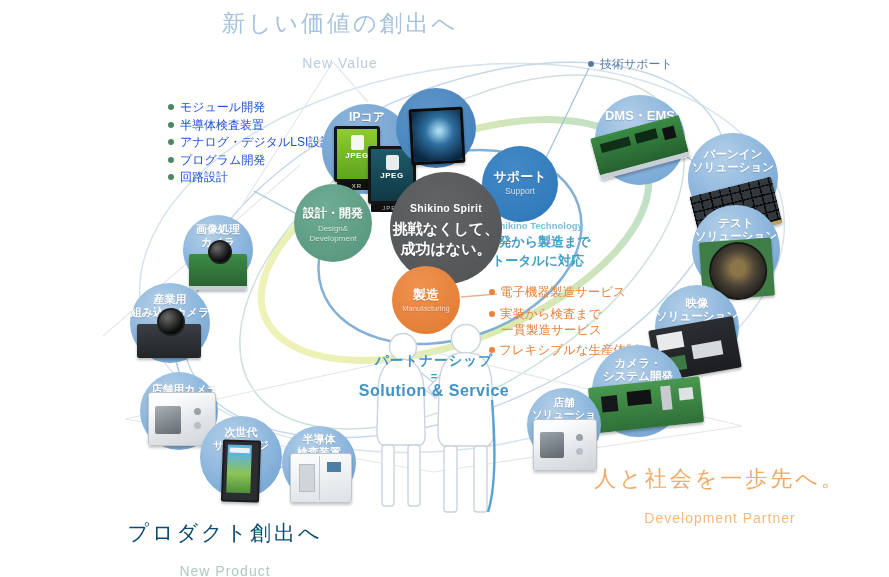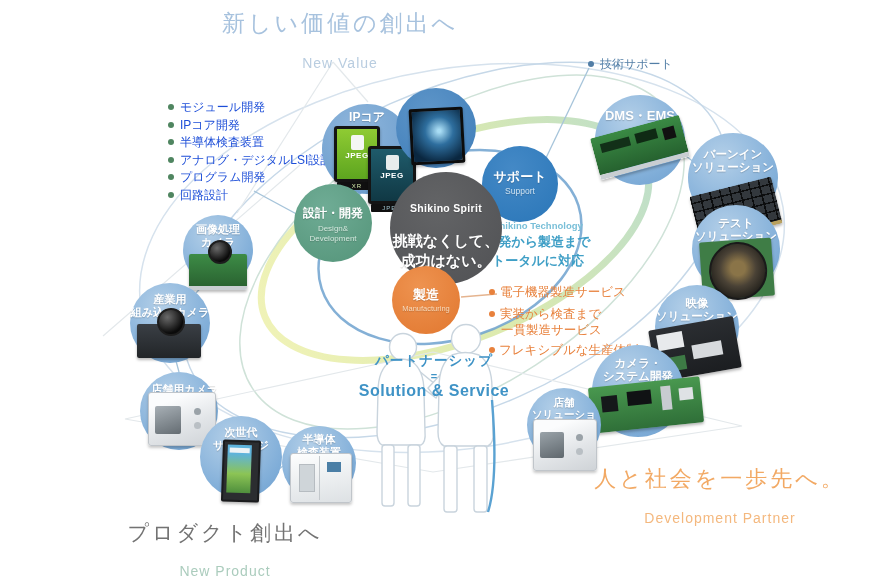--- a/index.html
+++ b/index.html
@@ -94,31 +94,30 @@
     <rect x="474" y="446" width="13" height="66" rx="3"></rect>
     <path d="M492 400 C496 450 495 490 488 512" stroke="#5aa2d2" stroke-width="2.4" fill="none"></path>
   </g>
 </svg>
 
 <div class="corner" style="left:175px;top:8px;width:330px;">
   <div class="jp" style="font-size:23px;color:#a7c2de;">新しい価値の創出へ</div>
   <div class="en" style="font-size:14px;color:#b9cde0;">New Value</div>
 </div>
 <div class="corner" style="left:90px;top:519px;width:270px;">
-  <div class="jp" style="font-size:21px;color:#737373;">プロダクト創出へ</div>
+  <div class="jp" style="font-size:21px;color:#0c4a6e;">プロダクト創出へ</div>
   <div class="en" style="font-size:14px;color:#abccbd;">New Product</div>
 </div>
 <div class="corner" style="left:552px;top:464px;width:336px;">
   <div class="jp" style="font-size:22px;color:#f2a964;">人と社会を一歩先へ。</div>
   <div class="en" style="font-size:14px;color:#f4b87e;">Development Partner</div>
 </div>
 
 <ul class="blist g-text" style="left:168px;top:99px;">
   <li><span class="dot g-dot"></span><span>モジュール開発</span></li>
-  <li><span class="dot g-dot"></span><span>IPコア開発</span></li>
   <li><span class="dot g-dot"></span><span>半導体検査装置</span></li>
   <li><span class="dot g-dot"></span><span>アナログ・デジタルLSI設計</span></li>
   <li><span class="dot g-dot"></span><span>プログラム開発</span></li>
   <li><span class="dot g-dot"></span><span>回路設計</span></li>
 </ul>
 
 <div class="abs b-text" style="left:588px;top:56px;font-size:12px;">
   <span class="dot b-dot" style="display:inline-block;width:6px;height:6px;border-radius:50%;margin-right:6px;vertical-align:1px;"></span><span>技術サポート</span>
 </div>
 
@@ -163,21 +162,21 @@
 <div class="node n-support" style="left:482px;top:146px;width:76px;height:76px;">
   <div class="nl" style="top:24px;font-size:13px;">
     <span>サポート</span>
     <span class="sub" style="font-size:8.5px;color:#cfe3f2;margin-top:2px;">Support</span>
   </div>
 </div>
 
 <div class="node n-dark" style="left:390px;top:172px;width:112px;height:112px;">
   <div class="nl" style="top:26px;">
     <span style="font-size:10.5px;letter-spacing:.3px;">Shikino Spirit</span>
-    <span class="sub" style="font-size:15px;font-weight:bold;margin-top:16px;">挑戦なくして、</span>
+    <span class="sub" style="font-size:15px;font-weight:bold;margin-top:4px;">挑戦なくして、</span>
     <span class="sub" style="font-size:15px;font-weight:bold;margin-top:2px;">成功はない。</span>
   </div>
 </div>
 
 <div class="node n-green" style="left:294px;top:184px;width:78px;height:78px;">
   <div class="nl" style="top:19px;">
     <span style="font-size:12px;">設計・開発</span>
     <span class="sub" style="font-size:8px;color:#d4e8de;margin-top:3px;">Design&amp;</span>
     <span class="sub" style="font-size:8px;color:#d4e8de;">Development</span>
   </div>

